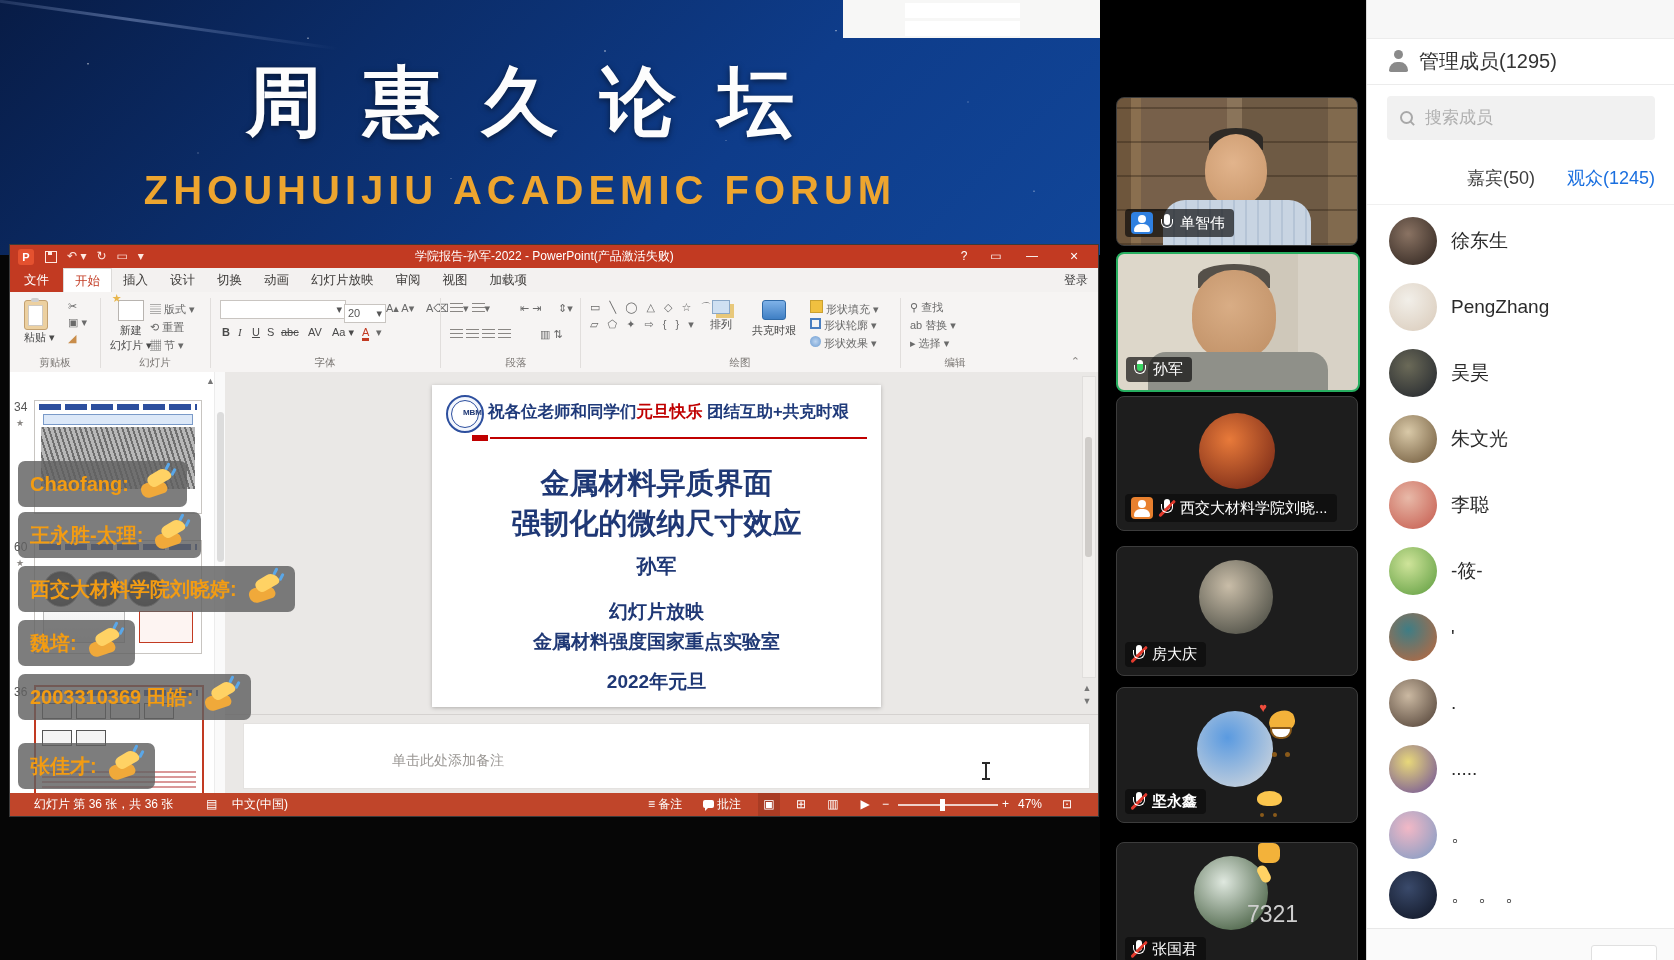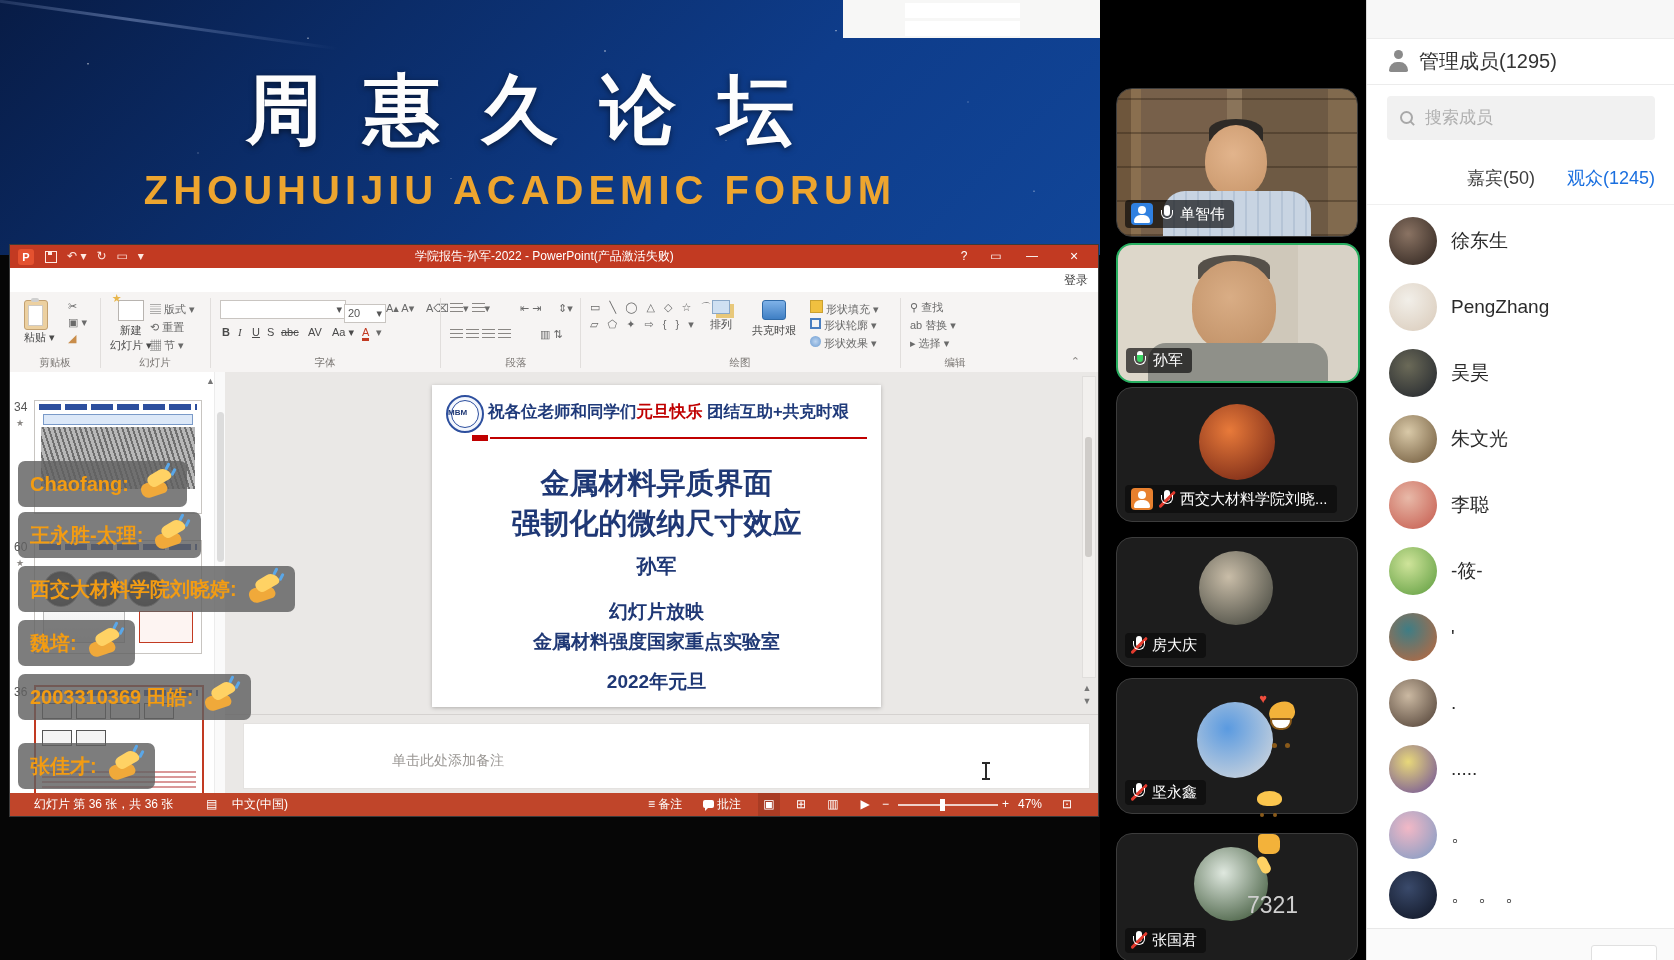--- a/index.html
+++ b/index.html
@@ -17,21 +17,21 @@
     radial-gradient(2px 2px at 55% 20%,rgba(255,255,255,.8),transparent 60%),
     radial-gradient(1.5px 1.5px at 66% 55%,rgba(255,255,255,.5),transparent 60%),
     radial-gradient(2px 2px at 76% 12%,rgba(255,255,255,.7),transparent 60%),
     radial-gradient(1.5px 1.5px at 88% 40%,rgba(255,255,255,.6),transparent 60%),
     radial-gradient(2px 2px at 94% 75%,rgba(255,255,255,.5),transparent 60%),
     radial-gradient(1px 1px at 35% 40%,rgba(255,255,255,.6),transparent 60%);}
   .banner::after{content:"";position:absolute;left:-80px;top:18px;width:420px;height:3px;
     background:linear-gradient(90deg,transparent,rgba(190,210,255,.35),transparent);transform:rotate(8deg);}
   .banner-title{left:0;top:52px;width:1040px;text-align:center;color:#fdfdfd;
     font-family:"DejaVu Serif",serif;font-size:76px;font-weight:bold;letter-spacing:42px;text-indent:42px;
-    text-shadow:0 2px 6px rgba(0,0,0,.5);margin-top:8px;}
+    text-shadow:0 2px 6px rgba(0,0,0,.5);}
   .banner-sub{left:0;top:168px;width:1040px;text-align:center;color:#eda52f;
     font-size:40px;font-weight:bold;letter-spacing:5px;}
   .float-bar{left:843px;top:0;width:300px;height:38px;background:#f7f7f6;}
   .float-box{left:62px;width:115px;height:15px;background:#ffffff;}
 
   
   #ppt{left:10px;top:245px;width:1088px;height:571px;background:#fff;box-shadow:0 0 0 1px #3a3a3a;}
   .tbar{left:0;top:0;width:1088px;height:23px;background:#c23a22;display:flex;align-items:center;color:#fff;}
   .appic{width:16px;height:16px;background:#e4512f;border-radius:3px;margin:0 6px 0 8px;
     font-size:11px;font-weight:bold;text-align:center;line-height:16px;color:#fff;}
@@ -78,21 +78,21 @@
   .tb-box{width:28px;height:14px;border:1px solid #555;background:#f4f4f4;}
   .tb-text{position:absolute;left:6px;bottom:4px;right:6px;height:18px;background:repeating-linear-gradient(#b44 0 2px,transparent 2px 5px);opacity:.55;}
   .thumb-scroll{left:204px;top:0;width:11px;height:421px;background:#fafafa;border-left:1px solid #ececec;}
   .thumb-scroll-thumb{left:2px;top:40px;width:7px;height:150px;background:#dcdcdc;border-radius:4px;}
   .scrollup{left:196px;top:4px;font-size:9px;color:#777;}
   .slidearea{left:215px;top:127px;width:873px;height:342px;background:#eae8e6;}
   .slide{left:207px;top:13px;width:449px;height:322px;background:#fff;box-shadow:0 1px 4px rgba(0,0,0,.25);}
   .logo{left:14px;top:10px;width:34px;height:34px;border-radius:50%;border:2px solid #2d4f9e;position:absolute;
     background:radial-gradient(circle,#ffffff 45%,#dce6f8 100%);}
   .logo::before{content:"";position:absolute;inset:3px;border-radius:50%;border:1px solid #2d4f9e;}
-  .logo-txt{position:absolute;left:0;top:11px;width:100%;text-align:left;font-size:8px;font-weight:bold;color:#1f3875;}
+  .logo-txt{position:absolute;left:0;top:11px;width:100%;text-align:right;font-size:8px;font-weight:bold;color:#1f3875;}
   .greet{position:absolute;left:56px;top:16px;font-size:16.5px;font-weight:bold;color:#1f3a7a;white-space:nowrap;}
   .greet .hl{color:#c00000;}
   .redthick{position:absolute;left:40px;top:50px;width:16px;height:6px;background:#c00000;}
   .redline{position:absolute;left:58px;top:52px;width:377px;height:2px;background:#c00000;}
   .stitle{position:absolute;left:0;top:78px;width:100%;text-align:center;font-size:29px;font-weight:bold;color:#1f3875;line-height:40px;}
   .sauthor{position:absolute;left:0;top:168px;width:100%;text-align:center;font-size:20px;font-weight:bold;color:#1f3875;}
   .sorg{position:absolute;left:0;top:212px;width:100%;text-align:center;font-size:19px;font-weight:bold;color:#1f3875;line-height:30px;}
   .sdate{position:absolute;left:0;top:284px;width:100%;text-align:center;font-size:19px;font-weight:bold;color:#1f3875;}
   .vscroll{left:857px;top:4px;width:12px;height:300px;background:#f2f0ee;border:1px solid #e0dedc;}
   .vthumb{left:2px;top:60px;width:7px;height:120px;background:#cfccc9;border-radius:3px;}
@@ -118,21 +118,21 @@
   .clap{position:relative;width:36px;height:32px;margin-left:10px;flex:0 0 auto;}
   .clap::before{content:"";position:absolute;left:2px;top:13px;width:26px;height:15px;background:#f0a93a;
     border-radius:8px 13px 6px 9px;transform:rotate(-18deg);}
   .clap::after{content:"";position:absolute;left:8px;top:3px;width:24px;height:13px;background:#ffd264;
     border-radius:8px 13px 6px 9px;transform:rotate(-30deg);}
   .zap{position:absolute;right:0;top:0;width:3px;height:8px;background:#5aa7e8;border-radius:2px;
     transform:rotate(28deg);box-shadow:-8px -2px 0 #5aa7e8;}
 
   
   #videos{left:1100px;top:0;width:266px;height:960px;background:#000;}
-  .tile{position:absolute;left:16px;width:240px;background:#1d1d1d;border:1px solid #3c3c3c;border-radius:16px;overflow:hidden;}
+  .tile{position:absolute;left:16px;width:240px;background:#1d1d1d;border:1px solid #3c3c3c;border-radius:8px;overflow:hidden;margin-top:9px;}
   .tile.speaking{border:2px solid #27ae60;}
   .vlabel{position:absolute;left:8px;bottom:8px;display:flex;align-items:center;gap:6px;
     background:rgba(10,10,10,.68);border-radius:4px;padding:3px 9px 3px 6px;color:#fff;font-size:15px;white-space:nowrap;max-width:210px;overflow:hidden;}
   .badge{width:22px;height:22px;border-radius:4px;position:relative;flex:0 0 auto;}
   .badge.blue{background:#2f80e0;} .badge.orange{background:#e8802e;}
   .badge::before{content:"";position:absolute;top:3px;left:7px;width:8px;height:8px;border-radius:50%;background:#fff;}
   .badge::after{content:"";position:absolute;bottom:2px;left:3px;width:16px;height:8px;border-radius:8px 8px 2px 2px;background:#fff;}
   .mic{position:relative;width:15px;height:19px;flex:0 0 auto;}
   .mic::before{content:"";position:absolute;left:4.5px;top:0;width:6px;height:11px;background:#fff;border-radius:3px;}
   .mic::after{content:"";position:absolute;left:1.5px;top:5px;width:12px;height:9px;border:1.5px solid #fff;border-top:none;
@@ -215,20 +215,32 @@
       <span class="qa">↻</span>
       <span class="qa">▭</span>
       <span class="qa">▾</span>
       <span class="tbar-title">学院报告-孙军-2022 -  PowerPoint(产品激活失败)</span>
       <span class="wctl" style="right:120px;">?</span>
       <span class="wctl" style="right:88px;">▭</span>
       <span class="wctl" style="right:52px;">—</span>
       <span class="wctl" style="right:10px;font-size:14px;">×</span>
     </div>
 
+    <div class="tabs abs">
+      <div class="tab file">文件</div>
+      <div class="tab sel">开始</div>
+      <div class="tab">插入</div>
+      <div class="tab">设计</div>
+      <div class="tab">切换</div>
+      <div class="tab">动画</div>
+      <div class="tab">幻灯片放映</div>
+      <div class="tab">审阅</div>
+      <div class="tab">视图</div>
+      <div class="tab">加载项</div>
+    </div>
     <span class="signin abs">登录</span>
 
     <div class="ribbon abs">
 
       <div class="rbtn" style="left:14px;top:8px;text-align:center;">
         <div class="clip"></div>
         <div><span>粘贴</span> ▾</div>
       </div>
       <span class="rbtn mini" style="left:58px;top:8px;">✂</span>
       <span class="rbtn mini" style="left:58px;top:24px;">▣ ▾</span>
@@ -455,21 +467,21 @@
   </div>
   <div class="tile" style="top:537px;height:128px;">
     <div class="avatar-circ" style="left: 82px; top: 13px; width: 74px; height: 74px; background: radial-gradient(circle at 40% 35%, rgb(201, 189, 168), rgb(58, 61, 54));"></div>
     <div class="vlabel">
       <span class="mic muted">
           <span class="slash"></span>
         </span>
       <span>房大庆</span>
     </div>
   </div>
-  <div class="tile" style="top:678px;height:134px;">
+  <div class="tile" style="top:678px;height:134px;font-weight:bold;">
     <div class="avatar-circ" style="left: 80px; top: 23px; width: 76px; height: 76px; background: radial-gradient(circle at 40% 35%, rgb(90, 154, 224), rgb(220, 220, 220));"></div>
     <div class="react" style="left:150px;top:16px;"><span class="fheart"></span></div>
     <div class="react" style="left:148px;top:56px;"><span class="grin"></span></div>
     <div class="vlabel">
       <span class="mic muted">
           <span class="slash"></span>
         </span>
       <span>坚永鑫</span>
     </div>
   </div>

